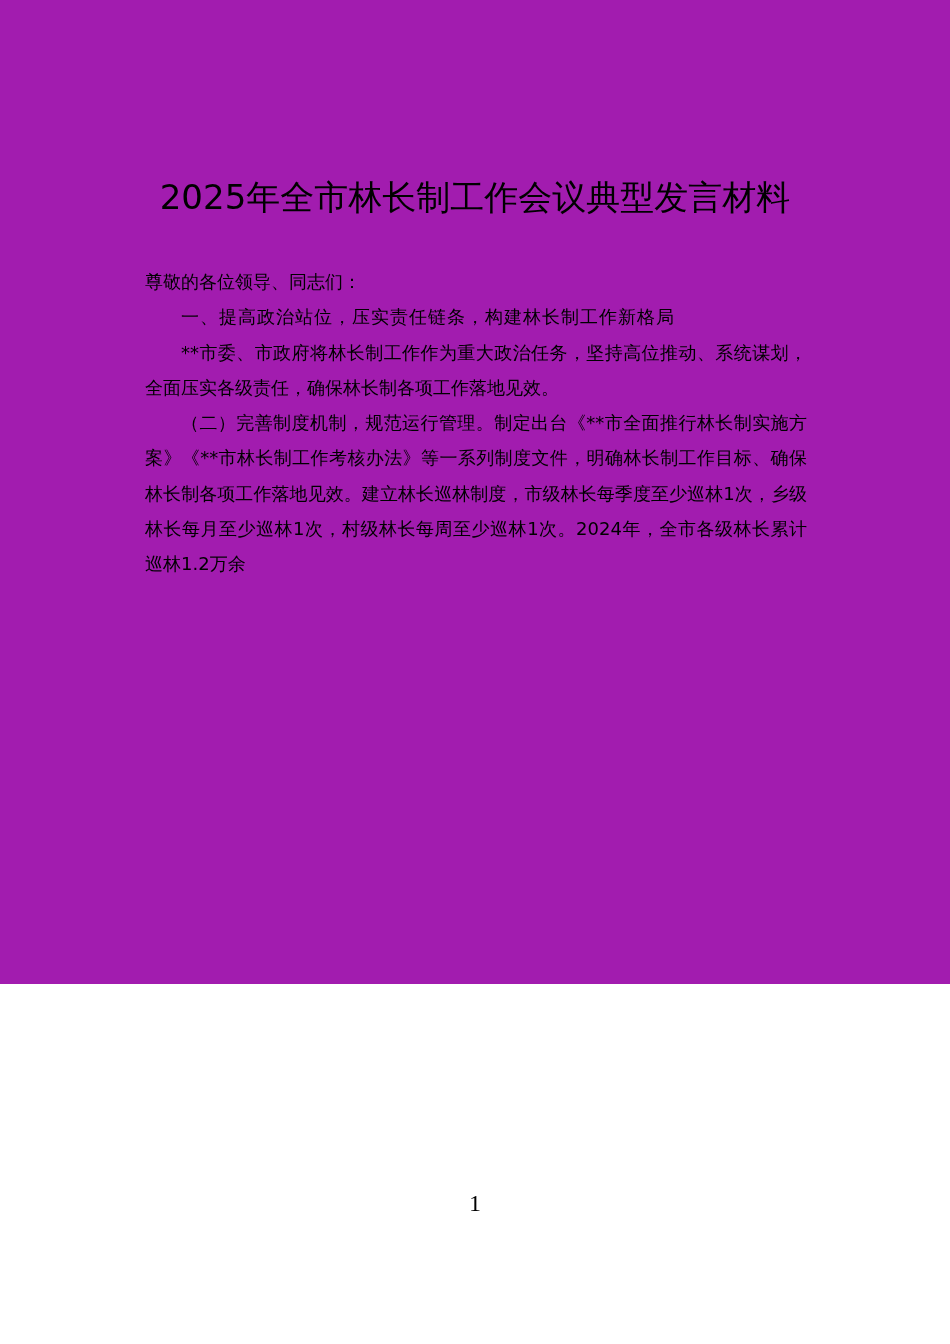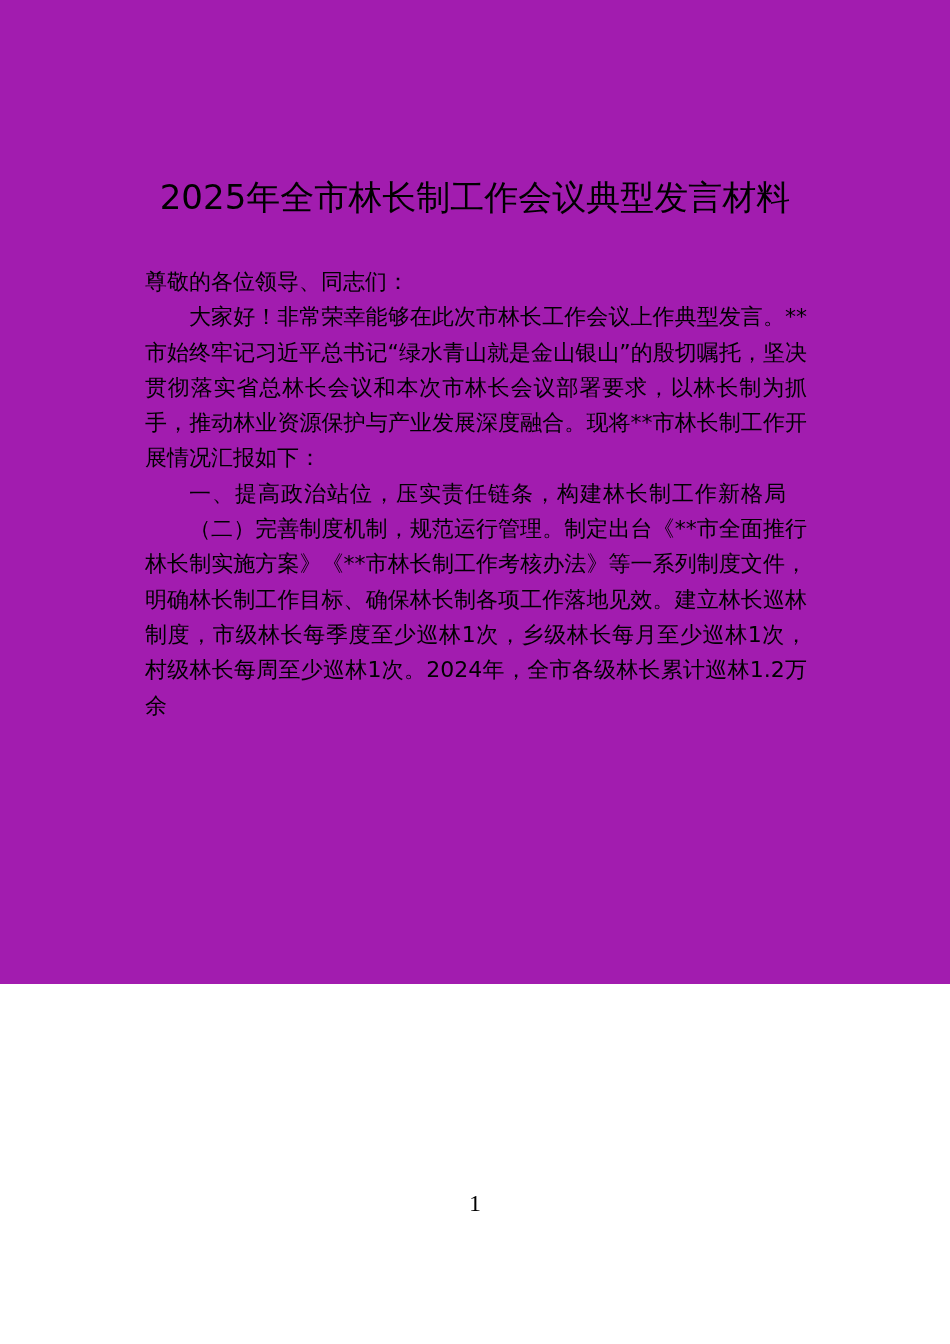--- a/index.html
+++ b/index.html
@@ -33,21 +33,21 @@
       line-height: 46px;
       letter-spacing: 0px;
       font-family: "DejaVu Sans", "Liberation Sans", sans-serif;
       white-space: nowrap;
     }
     .body-text {
       position: absolute;
       left: 145px;
       top: 264px;
       width: 662px;
-      font-size: 22px;
+      font-size: 18px;
       line-height: 35.3px;
       text-align: justify;
       text-justify: inter-character;
     }
     .body-text p {
       margin: 0;
       padding: 0;
     }
     .indent {
       text-indent: 2em;
@@ -70,24 +70,24 @@
 </head>
 <body>
 
 <div class="page">
 
   <div class="title">2025年全市林长制工作会议典型发言材料</div>
 
   <div class="body-text">
     <p>尊敬的各位领导、同志们：</p>
 
-    <p class="indent">大家好！非常荣幸能够在此次市林长工作会议上作典型发言。**市始终牢记习近平总书记“绿水青山就是金山银山”的殷切嘱托，坚决贯彻落实省总林长会议和本次市林长会议部署要求，以林长制为抓手，推动林业资源保护与产业发展深度融合。现将**市林长制工作开展情况汇报如下：</p>
 
     <p class="indent heading-1">一、提高政治站位，压实责任链条，构建林长制工作新格局</p>
 
+    <p class="indent">**市委、市政府将林长制工作作为重大政治任务，坚持高位推动、系统谋划，全面压实各级责任，确保林长制各项工作落地见效。</p>
 
 
     <p class="indent">（二）完善制度机制，规范运行管理。制定出台《**市全面推行林长制实施方案》《**市林长制工作考核办法》等一系列制度文件，明确林长制工作目标、确保林长制各项工作落地见效。建立林长巡林制度，市级林长每季度至少巡林1次，乡级林长每月至少巡林1次，村级林长每周至少巡林1次。2024年，全市各级林长累计巡林1.2万余</p>
   </div>
 
   <div class="page-number">1</div>
 
 </div>
 
 </body></html>

